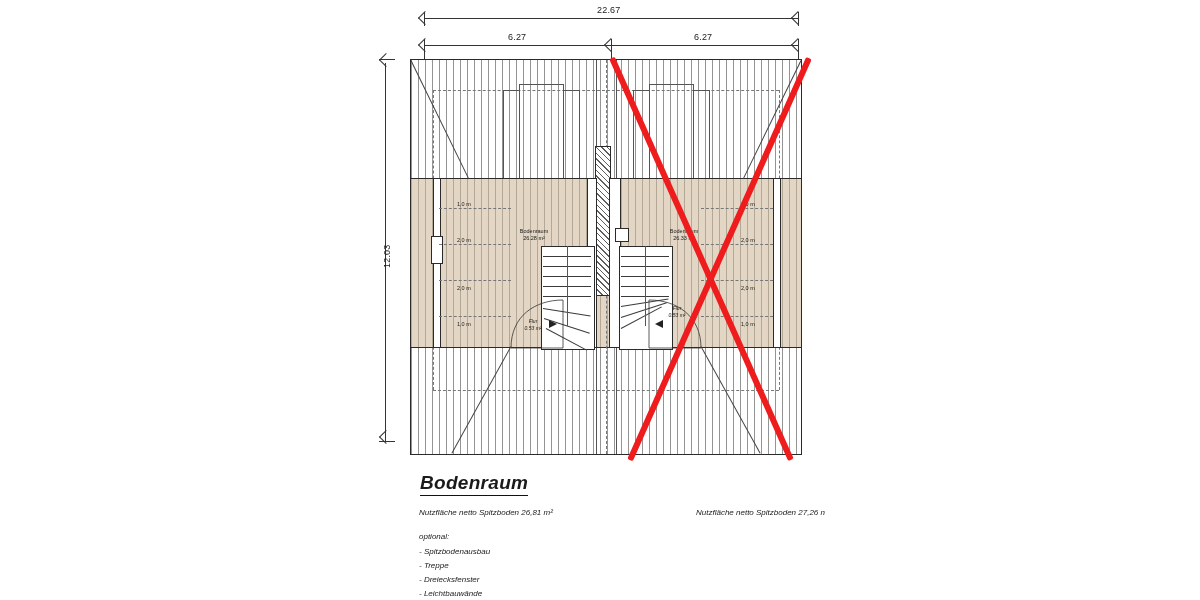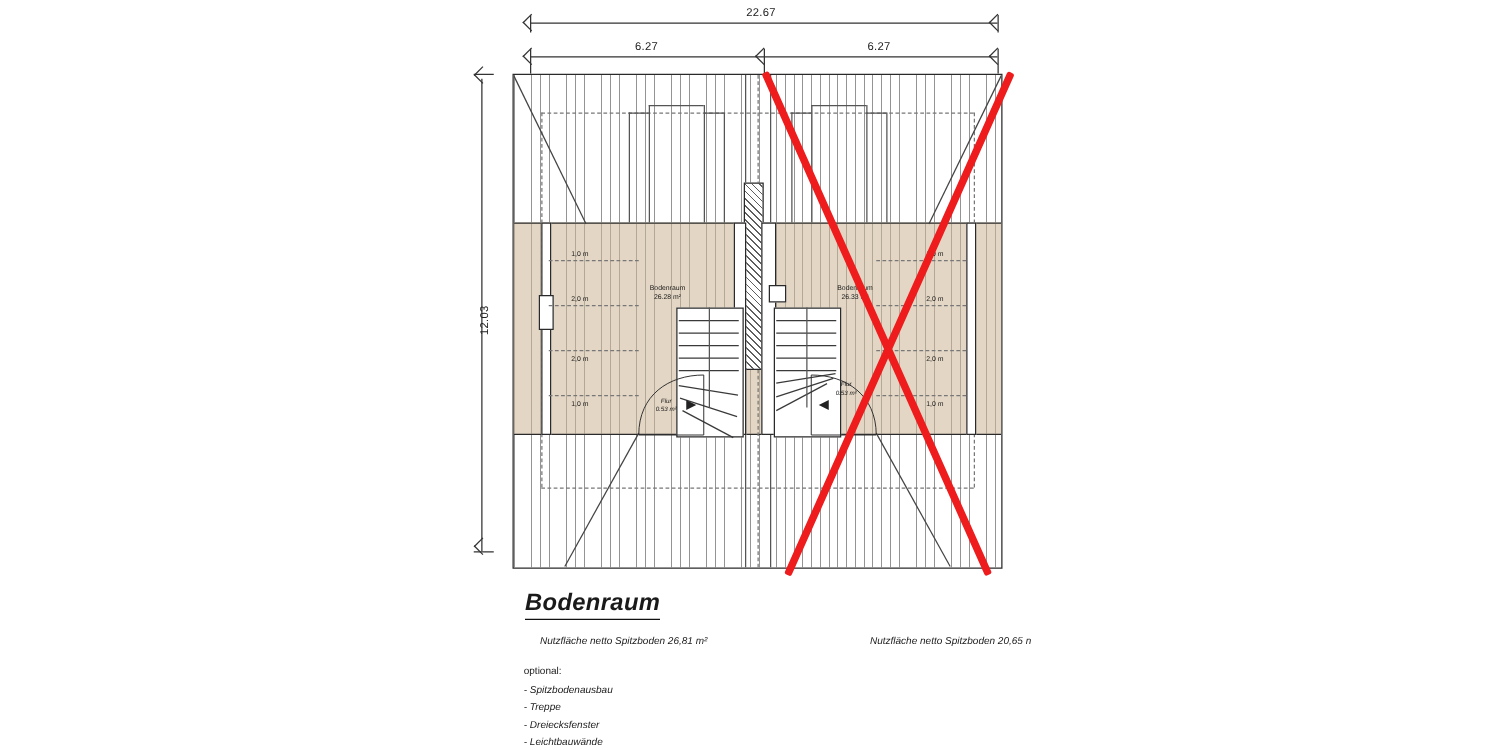--- a/index.html
+++ b/index.html
@@ -201,20 +201,21 @@
   .note {
     position: absolute;
     font-size: 8px;
     font-style: italic;
     color: #1a1a1a;
     white-space: nowrap;
   }
   .opt-title {
     position: absolute;
     font-size: 8px;
+    font-style: italic;
     color: #1a1a1a;
   }
   .opt-item {
     position: absolute;
     font-size: 8px;
     font-style: italic;
     color: #1a1a1a;
     white-space: nowrap;
   }
 </style>
@@ -370,22 +371,22 @@
       <span>0.53 m²</span>
     </div>
 
   </div>
 
   <div class="xstroke" style="left:609px; top:58px; width:5.5px; height:440px; transform: rotate(-24deg); transform-origin: top center;"></div>
   <div class="xstroke" style="left:806px; top:58px; width:5.5px; height:440px; transform: rotate(24deg); transform-origin: top center;"></div>
 
   <div id="caption">Bodenraum</div>
 
-  <div class="note" style="left:432px; top:508px;font-style:italic;">Nutzfläche netto Spitzboden 26,81 m²</div>
-  <div class="note" style="left:696px; top:508px;">Nutzfläche netto Spitzboden 20,65 n</div>
+  <div class="note" style="left:419px; top:508px;font-style:italic;">Nutzfläche netto Spitzboden 26,81 m²</div>
+  <div class="note" style="left:696px; top:508px;">Nutzfläche netto Spitzboden 27,26 n</div>
 
   <div class="opt-title" style="left:419px; top:532px;">optional:</div>
   <div class="opt-item" style="left:419px; top:547px;">- Spitzbodenausbau</div>
   <div class="opt-item" style="left:419px; top:561px;">- Treppe</div>
   <div class="opt-item" style="left:419px; top:575px;text-align:center;">- Dreiecksfenster</div>
   <div class="opt-item" style="left:419px; top:589px;">- Leichtbauwände</div>
 
 </div>
 
 </body></html>

